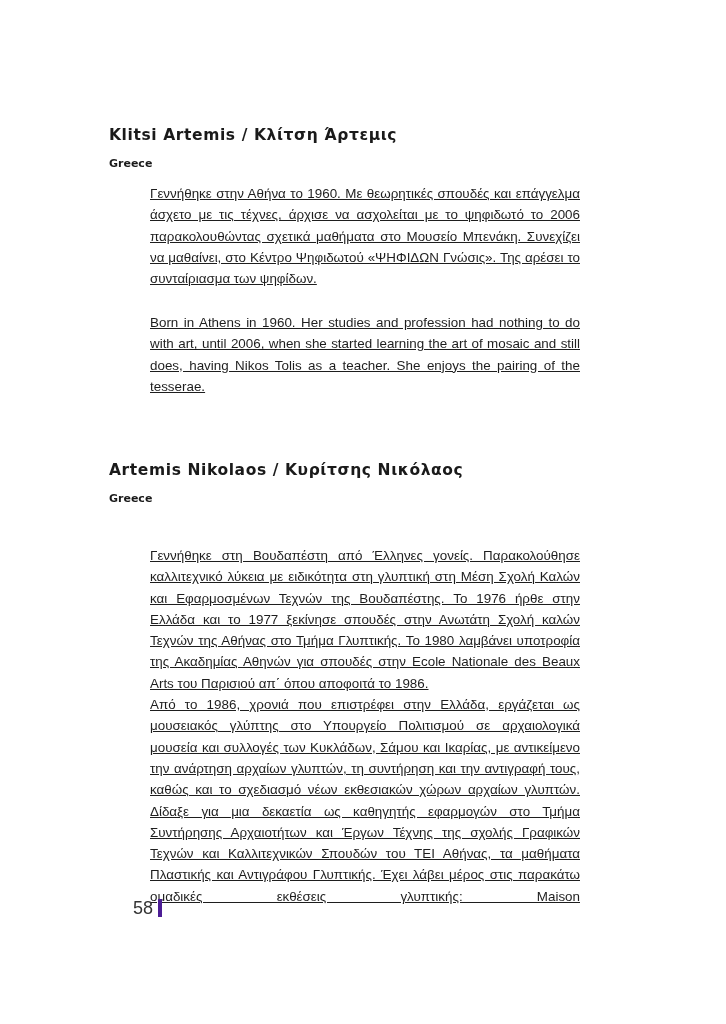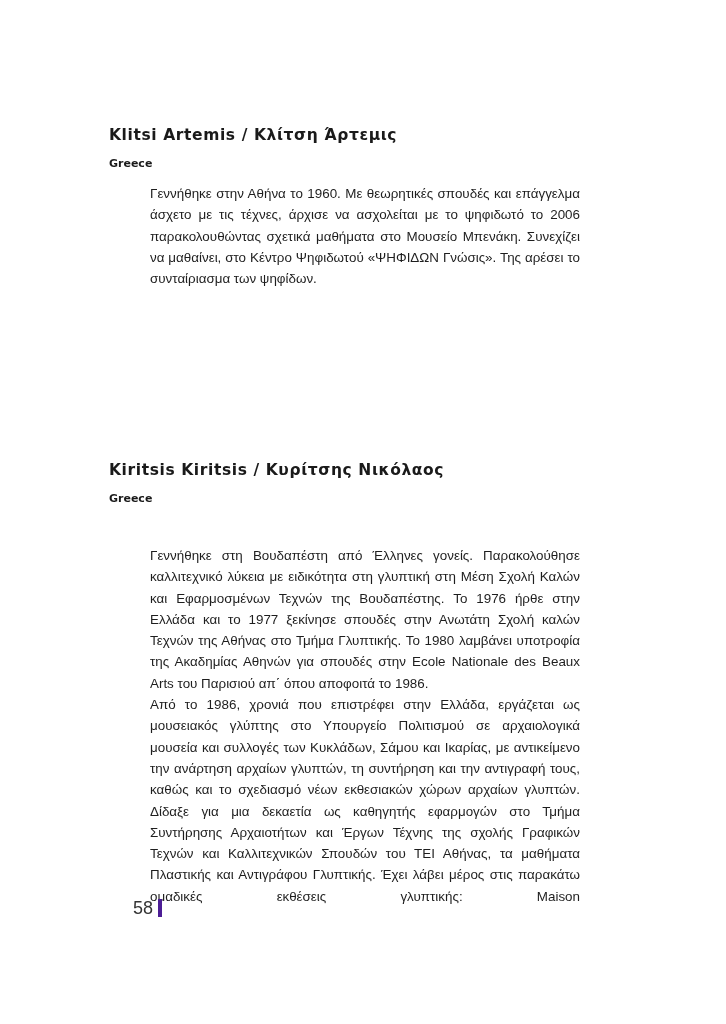--- a/index.html
+++ b/index.html
@@ -47,20 +47,21 @@
   .bio {
     position: absolute;
     left: 148px;
     width: 430px;
     font-family: "Liberation Sans", sans-serif;
     font-size: 13.4px;
     line-height: 21.3px;
     text-align: justify;
     color: #1e1e1e;
     margin: 0;
+    text-decoration: underline;
   }
   .bio p {
     margin: 0;
     text-align: justify;
     text-align-last: left;
   }
   .bio-greek-1 { top: 183px; }
   .bio-english-1 { top: 312px; }
   .bio-greek-2 { top: 521px; margin-top: 24px; }
   .bio-greek-2 p { text-align-last: left; }
@@ -83,23 +84,26 @@
 
   <div class="entry entry-1">
     <h2 class="artist-name">Klitsi Artemis / Κλίτση Άρτεμις</h2>
     <div class="country">Greece</div>
   </div>
 
   <div class="bio bio-greek-1">
     <p>Γεννήθηκε στην Αθήνα το 1960. Με θεωρητικές σπουδές και επάγγελμα άσχετο με τις τέχνες, άρχισε να ασχολείται με το ψηφιδωτό το 2006 παρακολουθώντας σχετικά μαθήματα στο Μουσείο Μπενάκη. Συνεχίζει να μαθαίνει, στο Κέντρο Ψηφιδωτού «ΨΗΦΙΔΩΝ Γνώσις». Της αρέσει το συνταίριασμα των ψηφίδων.</p>
   </div>
 
+  <div class="bio bio-english-1">
+    <p>Born in Athens in 1960. Her studies and profession had nothing to do with art, until 2006, when she started learning the art of mosaic and still does, having Nikos Tolis as a teacher. She enjoys the pairing of the tesserae.</p>
+  </div>
 
   <div class="entry entry-2">
-    <h2 class="artist-name">Kiritsis Kiritsis / Κυρίτσης Νικόλαος</h2>
+    <h2 class="artist-name">Artemis Nikolaos / Κυρίτσης Νικόλαος</h2>
     <div class="country">Greece</div>
   </div>
 
   <div class="bio bio-greek-2">
     <p>Γεννήθηκε στη Βουδαπέστη από Έλληνες γονείς. Παρακολούθησε καλλιτεχνικό λύκεια με ειδικότητα στη γλυπτική στη Μέση Σχολή Καλών και Εφαρμοσμένων Τεχνών της Βουδαπέστης. Το 1976 ήρθε στην Ελλάδα και το 1977 ξεκίνησε σπουδές στην Ανωτάτη Σχολή καλών Τεχνών της Αθήνας στο Τμήμα Γλυπτικής. Το 1980 λαμβάνει υποτροφία της Ακαδημίας Αθηνών για σπουδές στην Ecole Nationale des Beaux Arts του Παρισιού απ΄ όπου αποφοιτά το 1986.</p>
     <p style="text-align-last: justify;">Από το 1986, χρονιά που επιστρέφει στην Ελλάδα, εργάζεται ως μουσειακός γλύπτης στο Υπουργείο Πολιτισμού σε αρχαιολογικά μουσεία και συλλογές των Κυκλάδων, Σάμου και Ικαρίας, με αντικείμενο την ανάρτηση αρχαίων γλυπτών, τη συντήρηση και την αντιγραφή τους, καθώς και το σχεδιασμό νέων εκθεσιακών χώρων αρχαίων γλυπτών. Δίδαξε για μια δεκαετία ως καθηγητής εφαρμογών στο Τμήμα Συντήρησης Αρχαιοτήτων και Έργων Τέχνης της σχολής Γραφικών Τεχνών και Καλλιτεχνικών Σπουδών του ΤΕΙ Αθήνας, τα μαθήματα Πλαστικής και Αντιγράφου Γλυπτικής. Έχει λάβει μέρος στις παρακάτω ομαδικές εκθέσεις γλυπτικής: Maison</p>
   </div>
 
   <div class="page-number">58</div>
 

